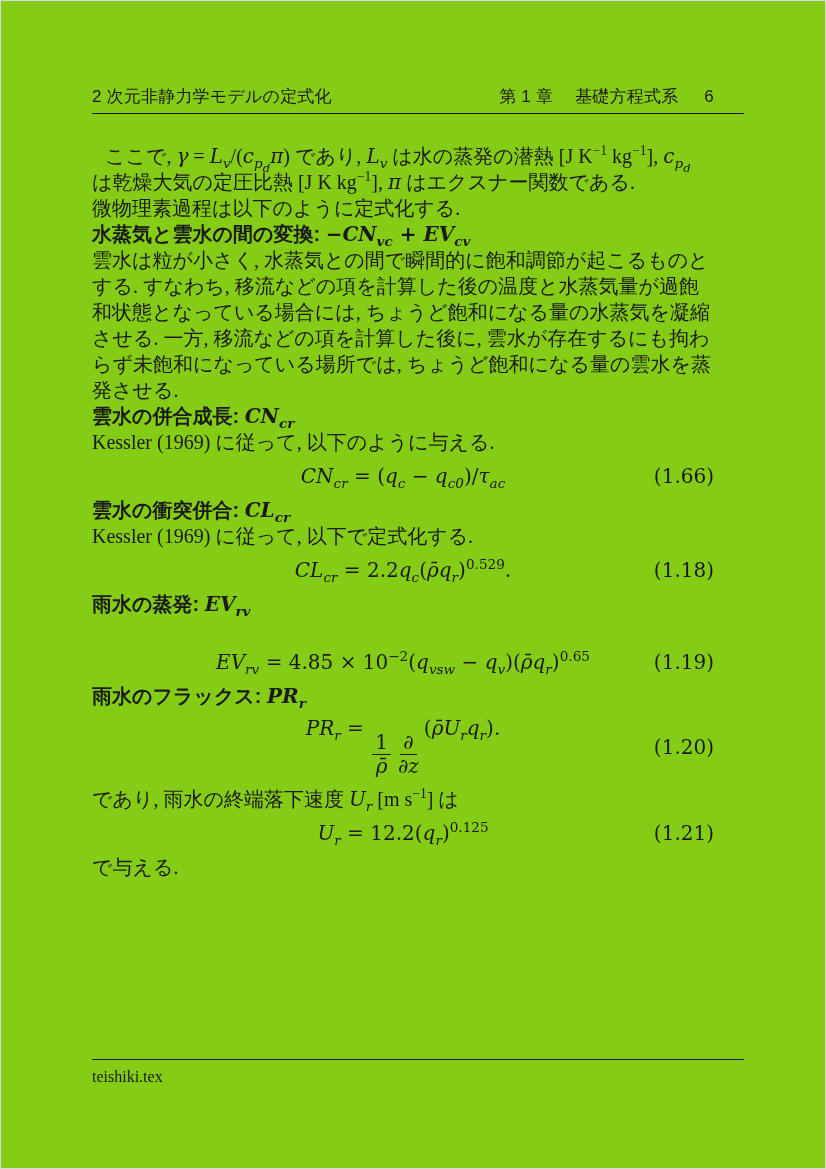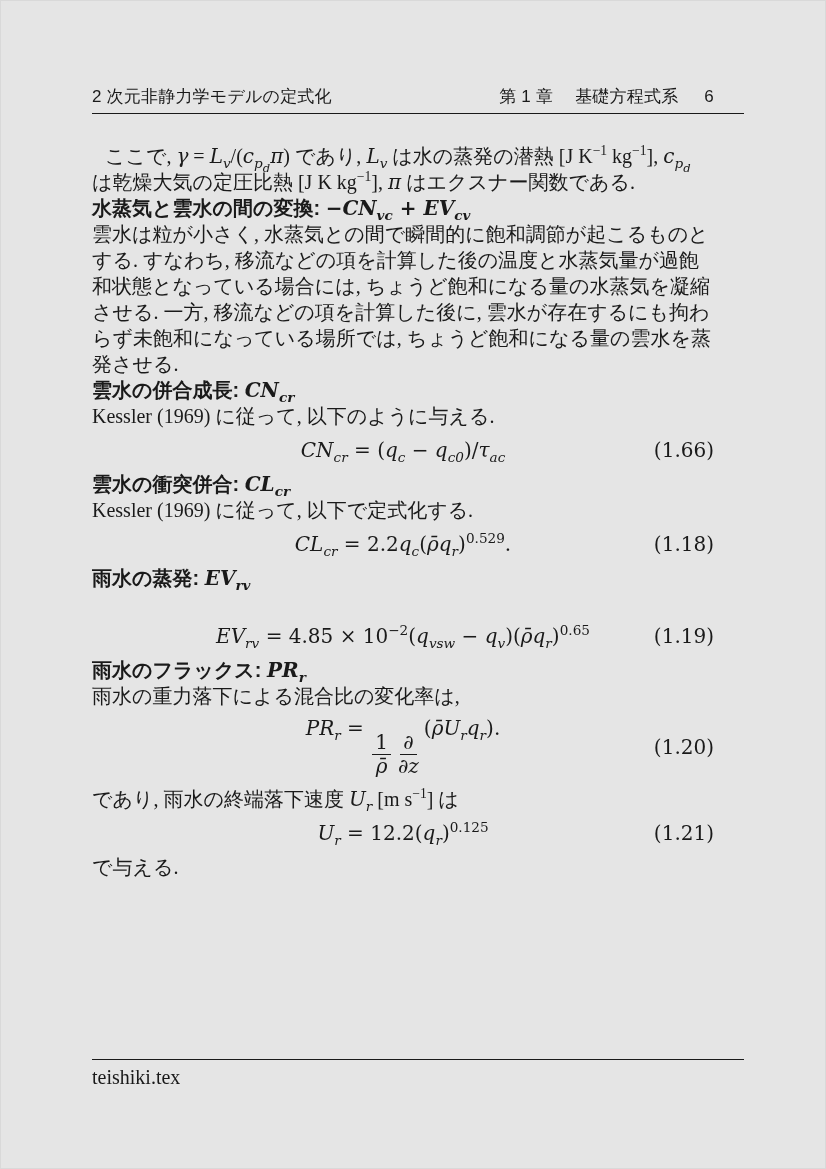--- a/index.html
+++ b/index.html
@@ -1,19 +1,19 @@
 <!DOCTYPE html>
 <html><head>
 <meta charset="utf-8">
 <style>
   html,body { margin:0; padding:0; background:#ffffff; }
   .page {
     position:relative;
     width:826px; height:1169px;
-    background:#e5e5e5;
+    background:#84cc16;
     color:#1a1a1a;
     font-family:"Liberation Serif","DejaVu Serif",serif;
     overflow:hidden;
     border:1px solid #d9d9d9;
     box-sizing:border-box;
   }
   
   .header-row {
     position:absolute; top:84px; left:91px; width:622px;
     display:flex; justify-content:space-between; align-items:baseline;
@@ -66,41 +66,42 @@
   .frac > span { display:block; padding:0 3px; }
   .frac > span:first-child { border-bottom:1px solid #1a1a1a; }
   
   .footer-rule {
     position:absolute; top:1058px; left:91px; width:652px; height:1px;
     background:#1a1a1a;
   }
   .footer-row {
     position:absolute; top:1064px; left:91px; width:622px;
     display:flex; justify-content:space-between; align-items:baseline;
-    font-size:20px; line-height:24px;
+    font-size:16px; line-height:24px;
   }
 </style>
 </head>
 <body>
 
 <div class="page">
 
   <div class="header-row">
     <span>2 次元非静力学モデルの定式化</span>
     <span class="header-right">
       <span class="header-chapter">第 1 章</span>
       <span class="header-section">基礎方程式系</span>
       <span>6</span>
     </span>
   </div>
   <div class="header-rule"></div>
 
   <div class="main">
 
     <p class="para1">ここで, <i>γ</i> = <i>L<sub>v</sub></i>/(<i>c<sub>p<sub>d</sub></sub>π</i>) であり, <i>L<sub>v</sub></i> は水の蒸発の潜熱 [J K<sup>−1</sup> kg<sup>−1</sup>], <i>c<sub>p<sub>d</sub></sub></i> は乾燥大気の定圧比熱 [J K kg<sup>−1</sup>], <i>π</i> はエクスナー関数である.</p>
+    <p class="para2">微物理素過程は以下のように定式化する.</p>
 
     <div class="heading h-sec1">水蒸気と雲水の間の変換: <span class="m">−<i>CN<sub>vc</sub></i> + <i>EV<sub>cv</sub></i></span></div>
     <p class="desc">雲水は粒が小さく, 水蒸気との間で瞬間的に飽和調節が起こるものとする. すなわち, 移流などの項を計算した後の温度と水蒸気量が過飽和状態となっている場合には, ちょうど飽和になる量の水蒸気を凝縮させる. 一方, 移流などの項を計算した後に, 雲水が存在するにも拘わらず未飽和になっている場所では, ちょうど飽和になる量の雲水を蒸発させる.</p>
 
     <div class="heading h-sec2">雲水の併合成長: <span class="m"><i>CN<sub>cr</sub></i></span></div>
     <p class="desc">Kessler (1969) に従って, 以下のように与える.</p>
     <div class="eqrow">
       <span class="eq"><i>CN<sub>cr</sub></i> = (<i>q<sub>c</sub></i> − <i>q<sub>c0</sub></i>)/<i>τ<sub>ac</sub></i></span>
       <span class="eqnum">(1.66)</span>
     </div>
@@ -112,21 +113,20 @@
       <span class="eqnum">(1.18)</span>
     </div>
 
     <div class="heading h-sec4">雨水の蒸発: <span class="m"><i>EV<sub>rv</sub></i></span></div>
     <div class="eqrow eq19row">
       <span class="eq"><i>EV<sub>rv</sub></i> = 4.85 × 10<sup>−2</sup>(<i>q<sub>vsw</sub></i> − <i>q<sub>v</sub></i>)(<i>ρ̄q<sub>r</sub></i>)<sup>0.65</sup></span>
       <span class="eqnum">(1.19)</span>
     </div>
 
     <div class="heading h-sec5">雨水のフラックス: <span class="m"><i>PR<sub>r</sub></i></span></div>
-    <p class="desc">雨水の重力落下による混合比の変化率は,</p>
     <div class="eqrow eq20row">
       <span class="eq"><i>PR<sub>r</sub></i> = <span class="frac">
             <span>1</span>
             <span><i>ρ̄</i></span>
           </span><span class="frac">
             <span><i>∂</i></span>
             <span><i>∂z</i></span>
           </span>(<i>ρ̄U<sub>r</sub>q<sub>r</sub></i>).</span>
       <span class="eqnum">(1.20)</span>
     </div>

